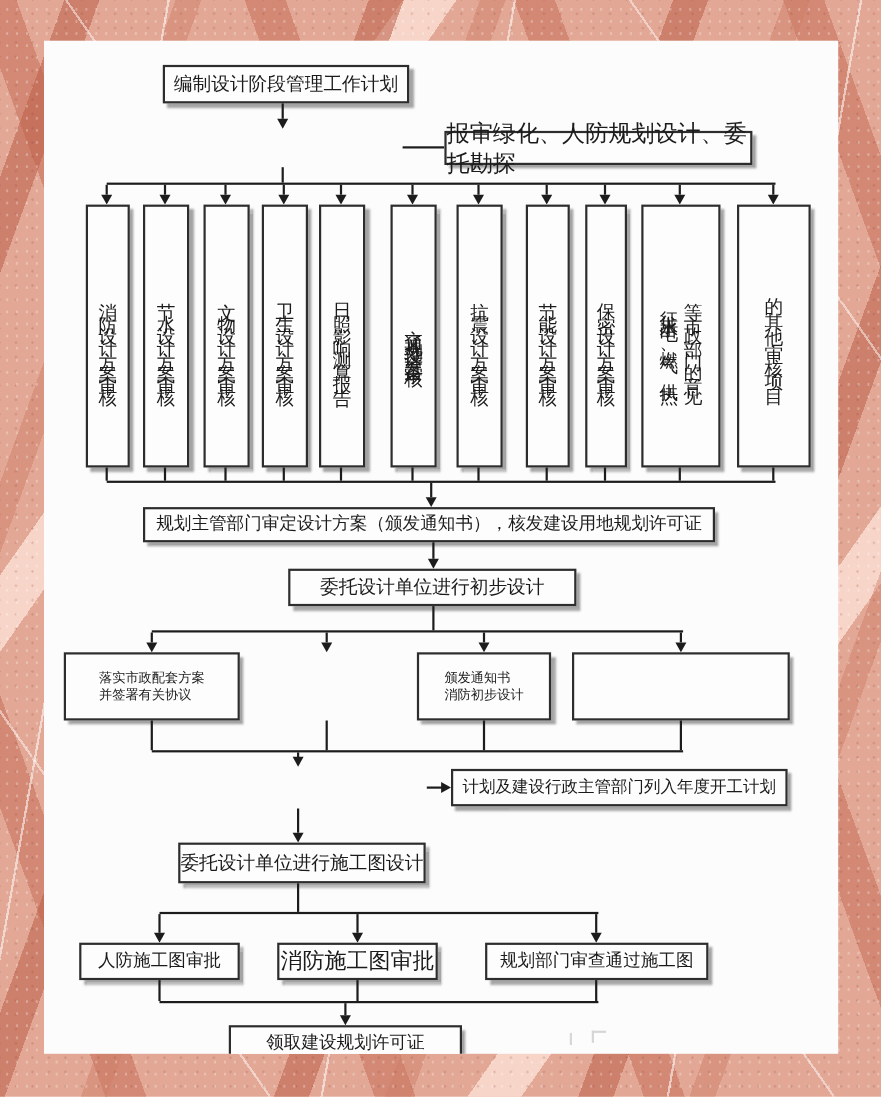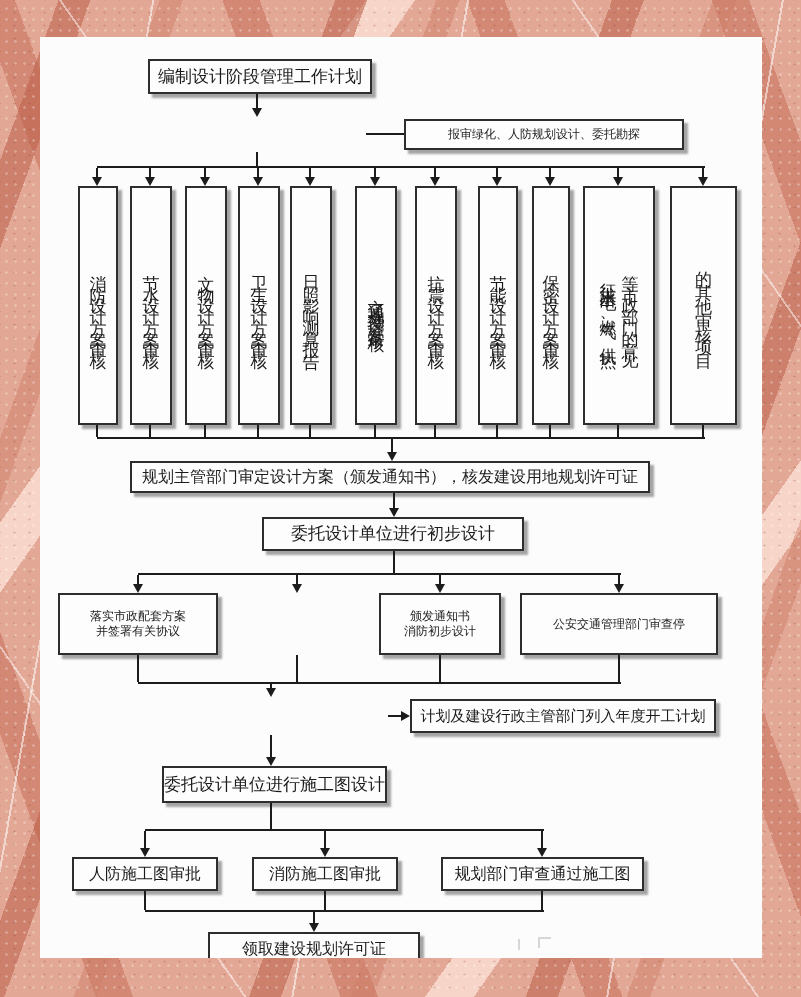--- a/index.html
+++ b/index.html
@@ -15,21 +15,21 @@
       #e2a795;
   }
   .grain{position:absolute;inset:0;
     background-image:
       radial-gradient(rgba(255,255,255,.28) 1px,transparent 1.4px),
       radial-gradient(rgba(137,62,47,.20) 1px,transparent 1.4px);
     background-size:9px 11px,15px 13px;background-position:2px 3px,7px 6px;}
   .panel{position:absolute;left:40px;top:37px;width:722px;height:921px;background:#fcfcfc;overflow:hidden}
   .box{position:absolute;box-sizing:border-box;background:#fdfdfd;border:2px solid #2d2d2d;
     box-shadow:4px 4px 2px rgba(105,105,105,.6);
-    display:flex;align-items:center;justify-content:center;text-align:center;
+    display:flex;align-items:center;justify-content:center;
     font-size:17px;color:#1b1b1b;line-height:1.25}
   .vbox{position:absolute;top:149px;height:239px;box-sizing:border-box;background:#fdfdfd;border:2px solid #2d2d2d;
     box-shadow:4px 4px 2px rgba(105,105,105,.6);
     display:flex;align-items:center;justify-content:center;font-size:17px;color:#1b1b1b}
   .vtext{writing-mode:vertical-lr;text-orientation:upright;line-height:1}
   .ls8{letter-spacing:11px}
   .ls10{letter-spacing:4px}
   .ls7{letter-spacing:14px}
   .hl{position:absolute;height:2px;background:#1c1c1c}
   .vl{position:absolute;width:2px;background:#1c1c1c}
@@ -45,21 +45,21 @@
 
 <div class="panel">
 
   <div class="box" style="left:108px;top:22px;width:224px;height:35px">
     <span>编制设计阶段管理工作计划</span>
   </div>
   <div class="vl" style="left:216px;top:57px;height:14px"></div>
   <div class="ad" style="left:212px;top:71px"></div>
 
   <div class="hl" style="left:326px;top:96px;width:38px"></div>
-  <div class="box" style="left:364px;top:82px;width:280px;height:31px;font-size:12px">
+  <div class="box" style="left:364px;top:82px;width:280px;height:31px;font-size:21px">
     <span>报审绿化、人防规划设计、委托勘探</span>
   </div>
 
   <div class="vl" style="left:216px;top:115px;height:14px"></div>
   <div class="hl" style="left:57px;top:129px;width:608px"></div>
 
   <div class="vl" style="left:56px;top:131px;height:9px"></div>
     <div class="ad" style="left:52px;top:140px"></div>
   <div class="vl" style="left:109px;top:131px;height:9px"></div>
     <div class="ad" style="left:105px;top:140px"></div>
@@ -159,21 +159,20 @@
       </div>
   </div>
   <div class="box two-line" style="left:339px;top:556px;width:122px;height:62px">
     <div>
         <span>颁发通知书</span>
         <span>消防初步设计</span>
       </div>
   </div>
   <div class="box two-line" style="left:480px;top:556px;width:198px;height:62px">
     <div>
-        <span>公安交通管理部门审查停</span>
       </div>
   </div>
 
   <div class="vl" style="left:97px;top:618px;height:27px"></div>
   <div class="vl" style="left:256px;top:618px;height:27px"></div>
   <div class="vl" style="left:399px;top:618px;height:27px"></div>
   <div class="vl" style="left:578px;top:618px;height:27px"></div>
   <div class="hl" style="left:98px;top:645px;width:483px"></div>
   <div class="vl" style="left:230px;top:647px;height:5px"></div>
   <div class="ad" style="left:226px;top:651px"></div>
@@ -194,21 +193,21 @@
   <div class="vl" style="left:104px;top:794px;height:17px"></div>
     <div class="ad" style="left:100px;top:811px"></div>
   <div class="vl" style="left:284px;top:794px;height:17px"></div>
     <div class="ad" style="left:280px;top:811px"></div>
   <div class="vl" style="left:501px;top:794px;height:17px"></div>
     <div class="ad" style="left:497px;top:811px"></div>
 
   <div class="box" style="left:32px;top:820px;width:146px;height:34px;font-size:16px">
     <span>人防施工图审批</span>
   </div>
-  <div class="box" style="left:212px;top:820px;width:146px;height:34px;font-size:16px">
+  <div class="box" style="left:212px;top:820px;width:146px;height:34px;font-size:20px">
     <span>消防施工图审批</span>
   </div>
   <div class="box" style="left:401px;top:820px;width:203px;height:34px;font-size:16px">
     <span>规划部门审查通过施工图</span>
   </div>
 
   <div class="vl" style="left:104px;top:854px;height:19px"></div>
   <div class="vl" style="left:284px;top:854px;height:19px"></div>
   <div class="vl" style="left:501px;top:854px;height:19px"></div>
   <div class="hl" style="left:105px;top:873px;width:399px"></div>

